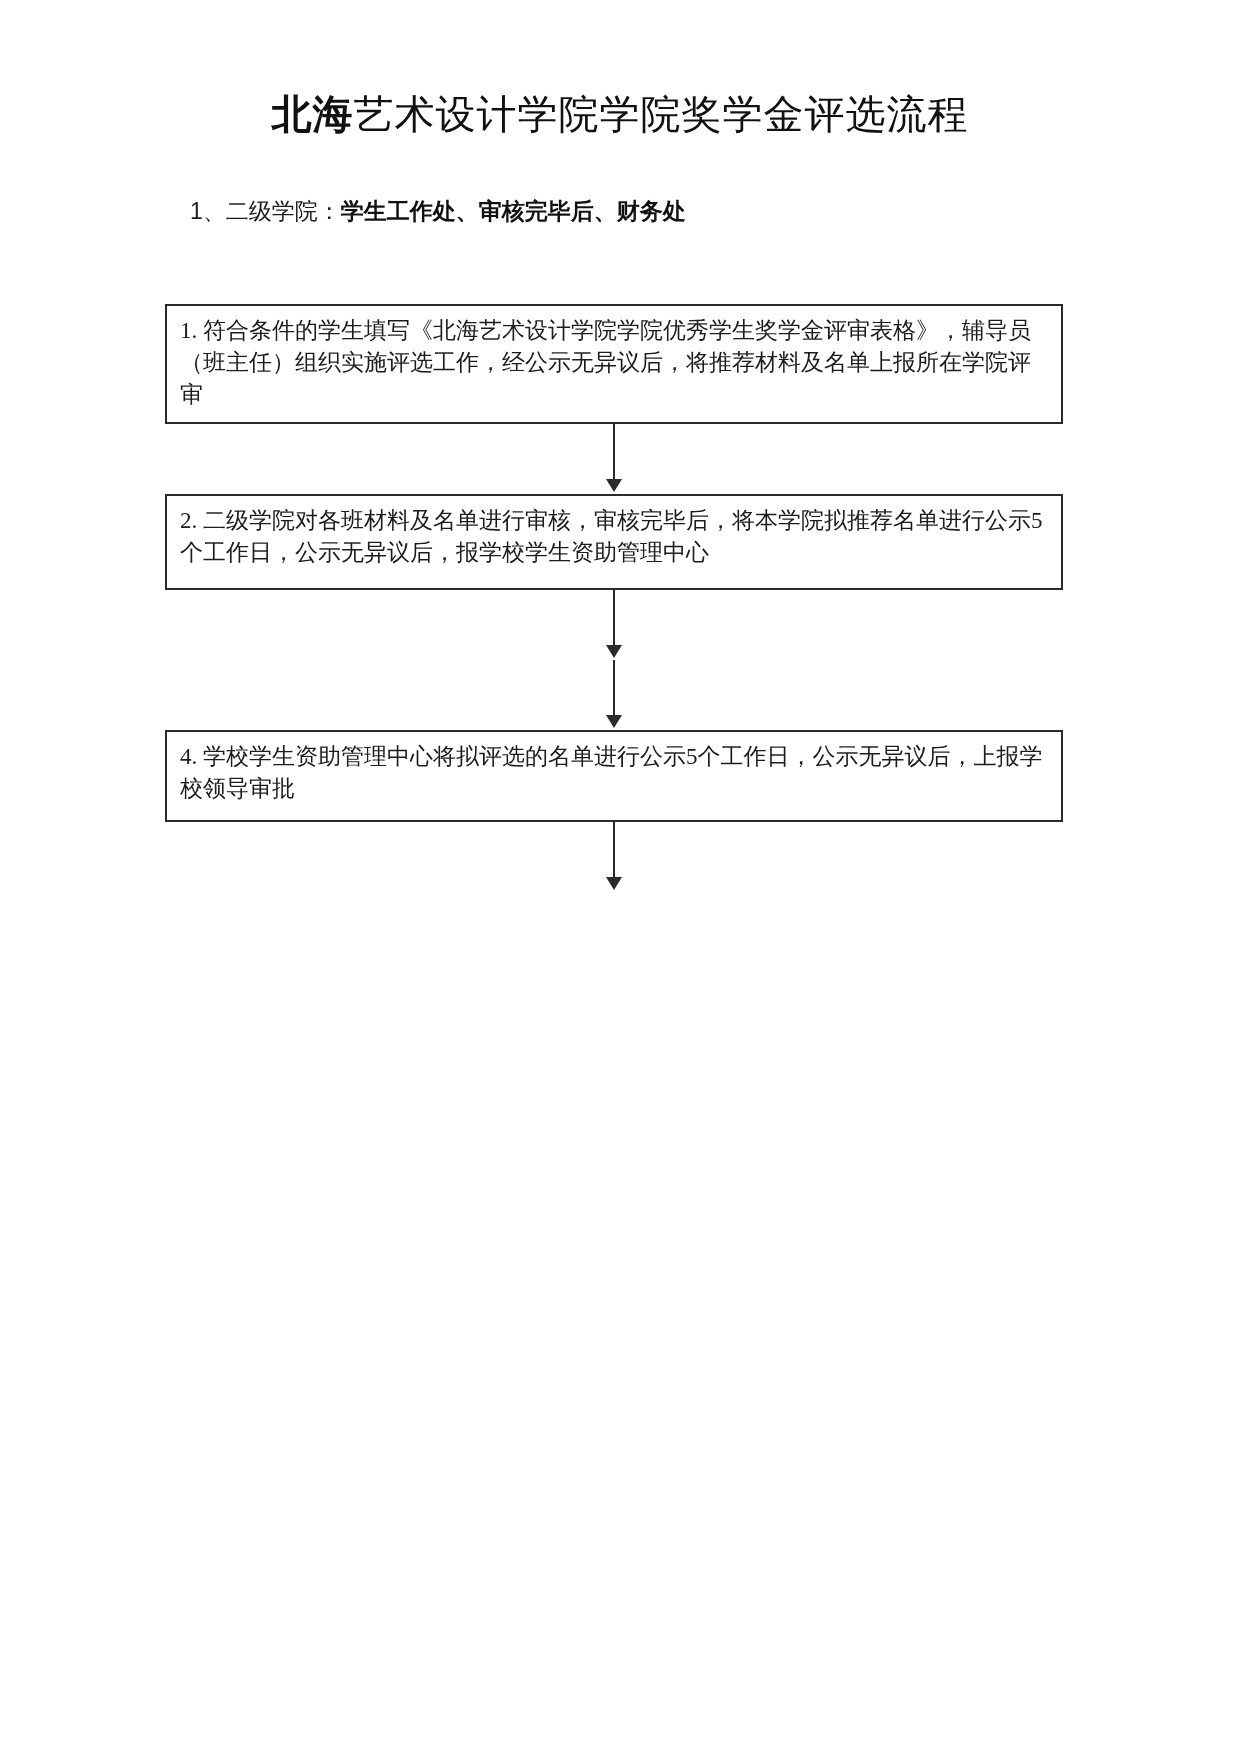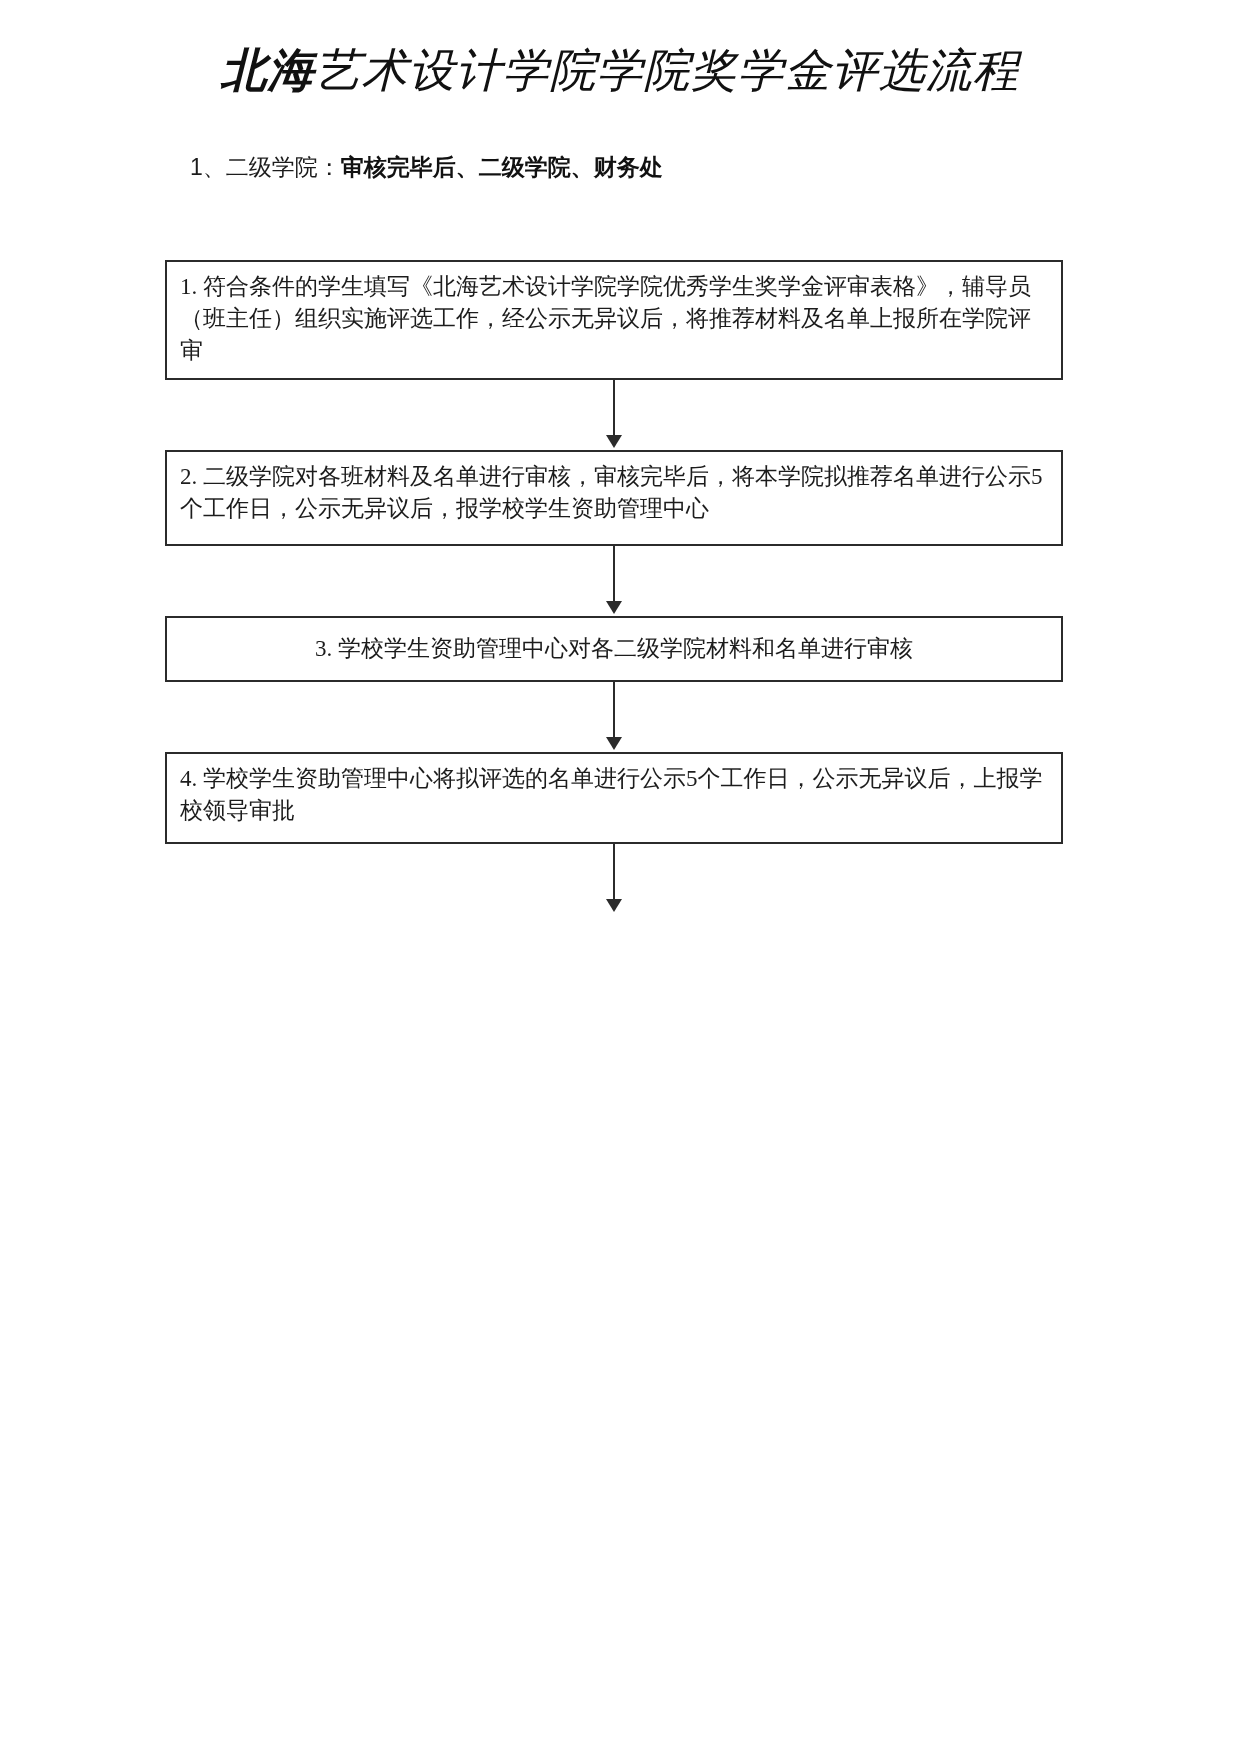--- a/index.html
+++ b/index.html
@@ -11,28 +11,27 @@
     position: relative;
     width: 1240px;
     height: 1754px;
     background: #ffffff;
     color: #1c1c1c;
     font-family: "Liberation Sans", sans-serif;
     overflow: hidden;
   }
   .doc-title {
     margin: 0;
-    padding-top: 42px;
+    padding-top: 86px;
     text-align: center;
-    font-size: 46px;
+    font-size: 40px;
     line-height: 56px;
     letter-spacing: 1px;
     font-weight: 400;
     color: #111111;
-    font-style: italic;
   }
   .doc-title .hl {
     font-weight: 700;
   }
   .meta-list {
     margin: 54px 0 0 190px;
     font-size: 23px;
     line-height: 30px;
   }
   .meta-row {
@@ -105,35 +104,34 @@
 </style>
 </head>
 <body>
 
 <div class="page">
 
   <h1 class="doc-title"><span class="hl">北海</span><span>艺术设计学院学院奖学金评选流程</span></h1>
 
   <div class="meta-list">
     <div class="meta-row">
-      <span class="meta-number">1、</span><span class="meta-label">二级学院：</span><span class="meta-value">审核完毕后、二级学院、财务处</span>
+      <span class="meta-number">1、</span><span class="meta-label">二级学院：</span><span class="meta-value">学生工作处、审核完毕后、财务处</span>
     </div>
   </div>
 
   <div class="flow">
 
     <div class="flow-box h-1">1. 符合条件的学生填写《北海艺术设计学院学院优秀学生奖学金评审表格》，辅导员（班主任）组织实施评选工作，经公示无异议后，将推荐材料及名单上报所在学院评审</div>
 
     <div class="flow-arrow"></div>
 
     <div class="flow-box h-2">2. 二级学院对各班材料及名单进行审核，审核完毕后，将本学院拟推荐名单进行公示5个工作日，公示无异议后，报学校学生资助管理中心</div>
 
     <div class="flow-arrow"></div>
 
-    <div class="flow-box h-3 center">3. 学校学生资助管理中心对各二级学院材料和名单进行审核</div>
 
     <div class="flow-arrow"></div>
 
     <div class="flow-box h-4">4. 学校学生资助管理中心将拟评选的名单进行公示5个工作日，公示无异议后，上报学校领导审批</div>
 
     <div class="flow-arrow"></div>
 
 
   </div>
 

